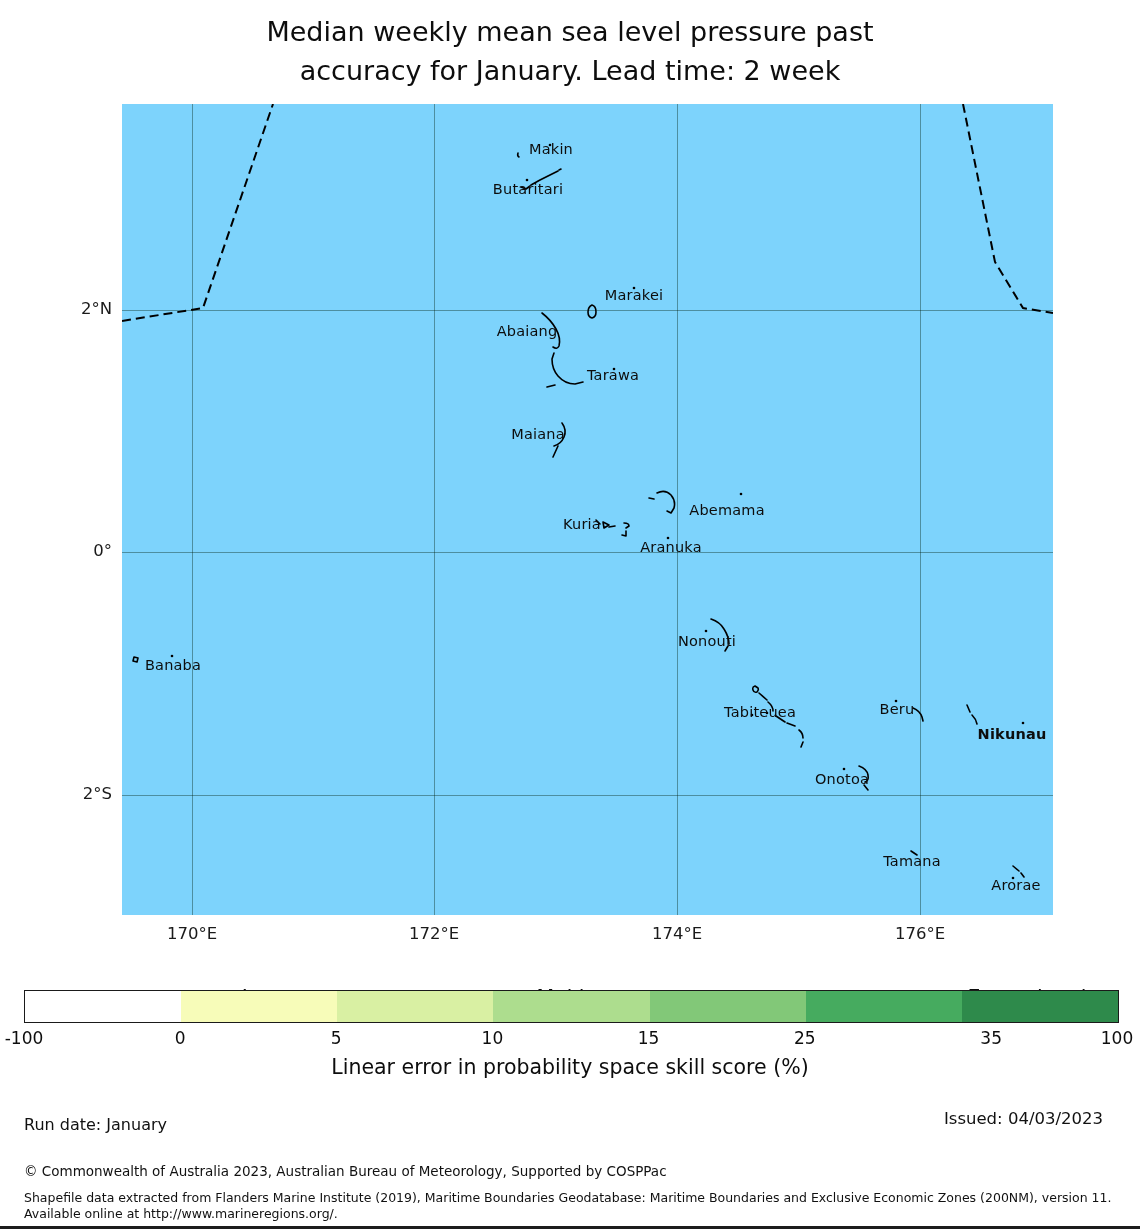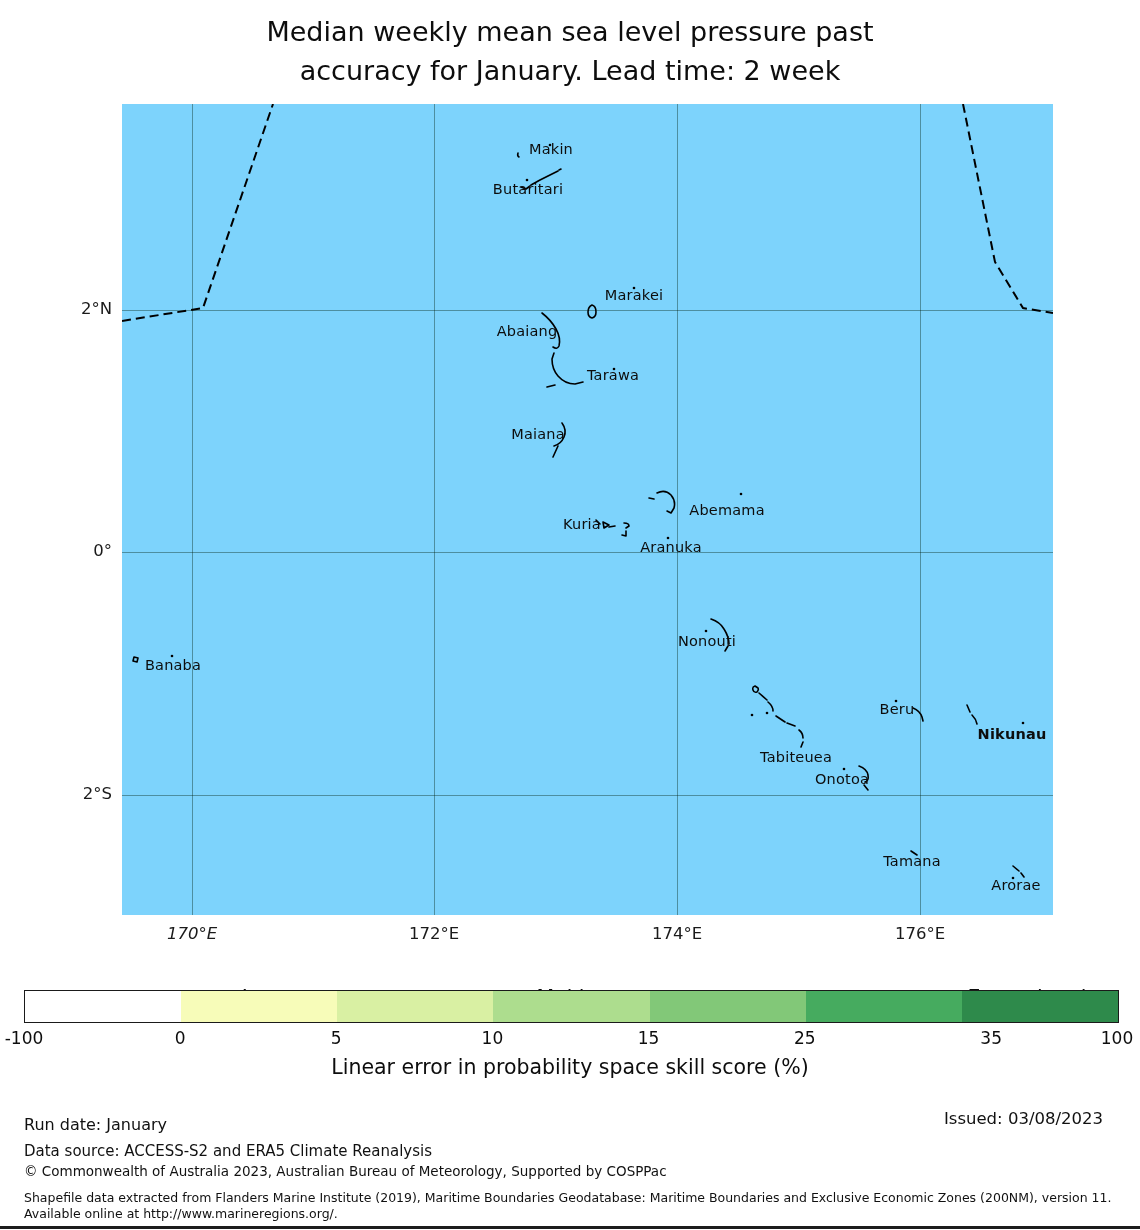--- a/index.html
+++ b/index.html
@@ -101,36 +101,36 @@
         <div class="island-label" style="left: 406px; top: 85px;">Butaritari</div>
         <div class="island-label" style="left: 512px; top: 191px;">Marakei</div>
         <div class="island-label" style="left: 405px; top: 227px;">Abaiang</div>
         <div class="island-label" style="left: 491px; top: 271px;">Tarawa</div>
         <div class="island-label" style="left: 416px; top: 330px;">Maiana</div>
         <div class="island-label" style="left: 605px; top: 398px; margin-top: 8px;">Abemama</div>
         <div class="island-label" style="left: 460px; top: 420px;">Kuria</div>
         <div class="island-label" style="left: 549px; top: 443px;">Aranuka</div>
         <div class="island-label" style="left: 585px; top: 537px;">Nonouti</div>
         <div class="island-label" style="left: 51px; top: 561px;">Banaba</div>
-        <div class="island-label" style="left: 638px; top: 653px; margin-left: 36px;">Tabiteuea</div>
+        <div class="island-label" style="left: 638px; top: 608px;">Tabiteuea</div>
         <div class="island-label" style="left: 775px; top: 605px;">Beru</div>
         <div class="island-label" style="left: 890px; top: 630px; font-weight: bold;">Nikunau</div>
         <div class="island-label" style="left: 720px; top: 675px; text-align: right;">Onotoa</div>
         <div class="island-label" style="left: 790px; top: 757px;">Tamana</div>
         <div class="island-label" style="left: 894px; top: 781px;">Arorae</div>
       </div>
   </div>
 
   <div>
       <div class="y-tick" style="top: 299px;">2°N</div>
       <div class="y-tick" style="top: 541px;">0°</div>
       <div class="y-tick" style="top: 784px;">2°S</div>
     </div>
   <div>
-      <div class="x-tick" style="left: 132px; font-style: italic;">170°E</div>
+      <div class="x-tick" style="left: 132px;">170°E</div>
       <div class="x-tick" style="left: 374px;">172°E</div>
       <div class="x-tick" style="left: 617px;">174°E</div>
       <div class="x-tick" style="left: 860px;">176°E</div>
     </div>
 
   <div>
       <div class="qual-label" style="left: 142px;">Low</div>
       <div class="qual-label" style="left: 447px;">Makin</div>
       <div class="qual-label" style="left: 907px;">Exceptional</div>
     </div>
@@ -152,19 +152,18 @@
       <div class="cb-tick" style="left: 296.286px;">5</div>
       <div class="cb-tick" style="left: 452.429px;">10</div>
       <div class="cb-tick" style="left: 608.571px;">15</div>
       <div class="cb-tick" style="left: 764.714px;">25</div>
       <div class="cb-tick" style="left: 922px; text-align: right;">35</div>
       <div class="cb-tick" style="left: 1077px;">100</div>
     </div>
   <div class="cb-label">Linear error in probability space skill score (%)</div>
 
   <div class="ft-run">Run date: January</div>
-  <div class="ft-issued">Issued: 03/08/2023</div>
-  <div class="ft-source">Data source: ACCESS-S2 and ERA5 Climate Reanalysis</div>
+  <div class="ft-issued">Issued: 04/03/2023</div>
   <div class="ft-copy">© Commonwealth of Australia 2023, Australian Bureau of Meteorology, Supported by COSPPac</div>
   <div class="ft-shape">Shapefile data extracted from Flanders Marine Institute (2019), Maritime Boundaries Geodatabase: Maritime Boundaries and Exclusive Economic Zones (200NM), version 11. Available online at http://www.marineregions.org/.</div>
 
   <div class="bottom-rule"></div>
 </div>
 
 </body></html>

